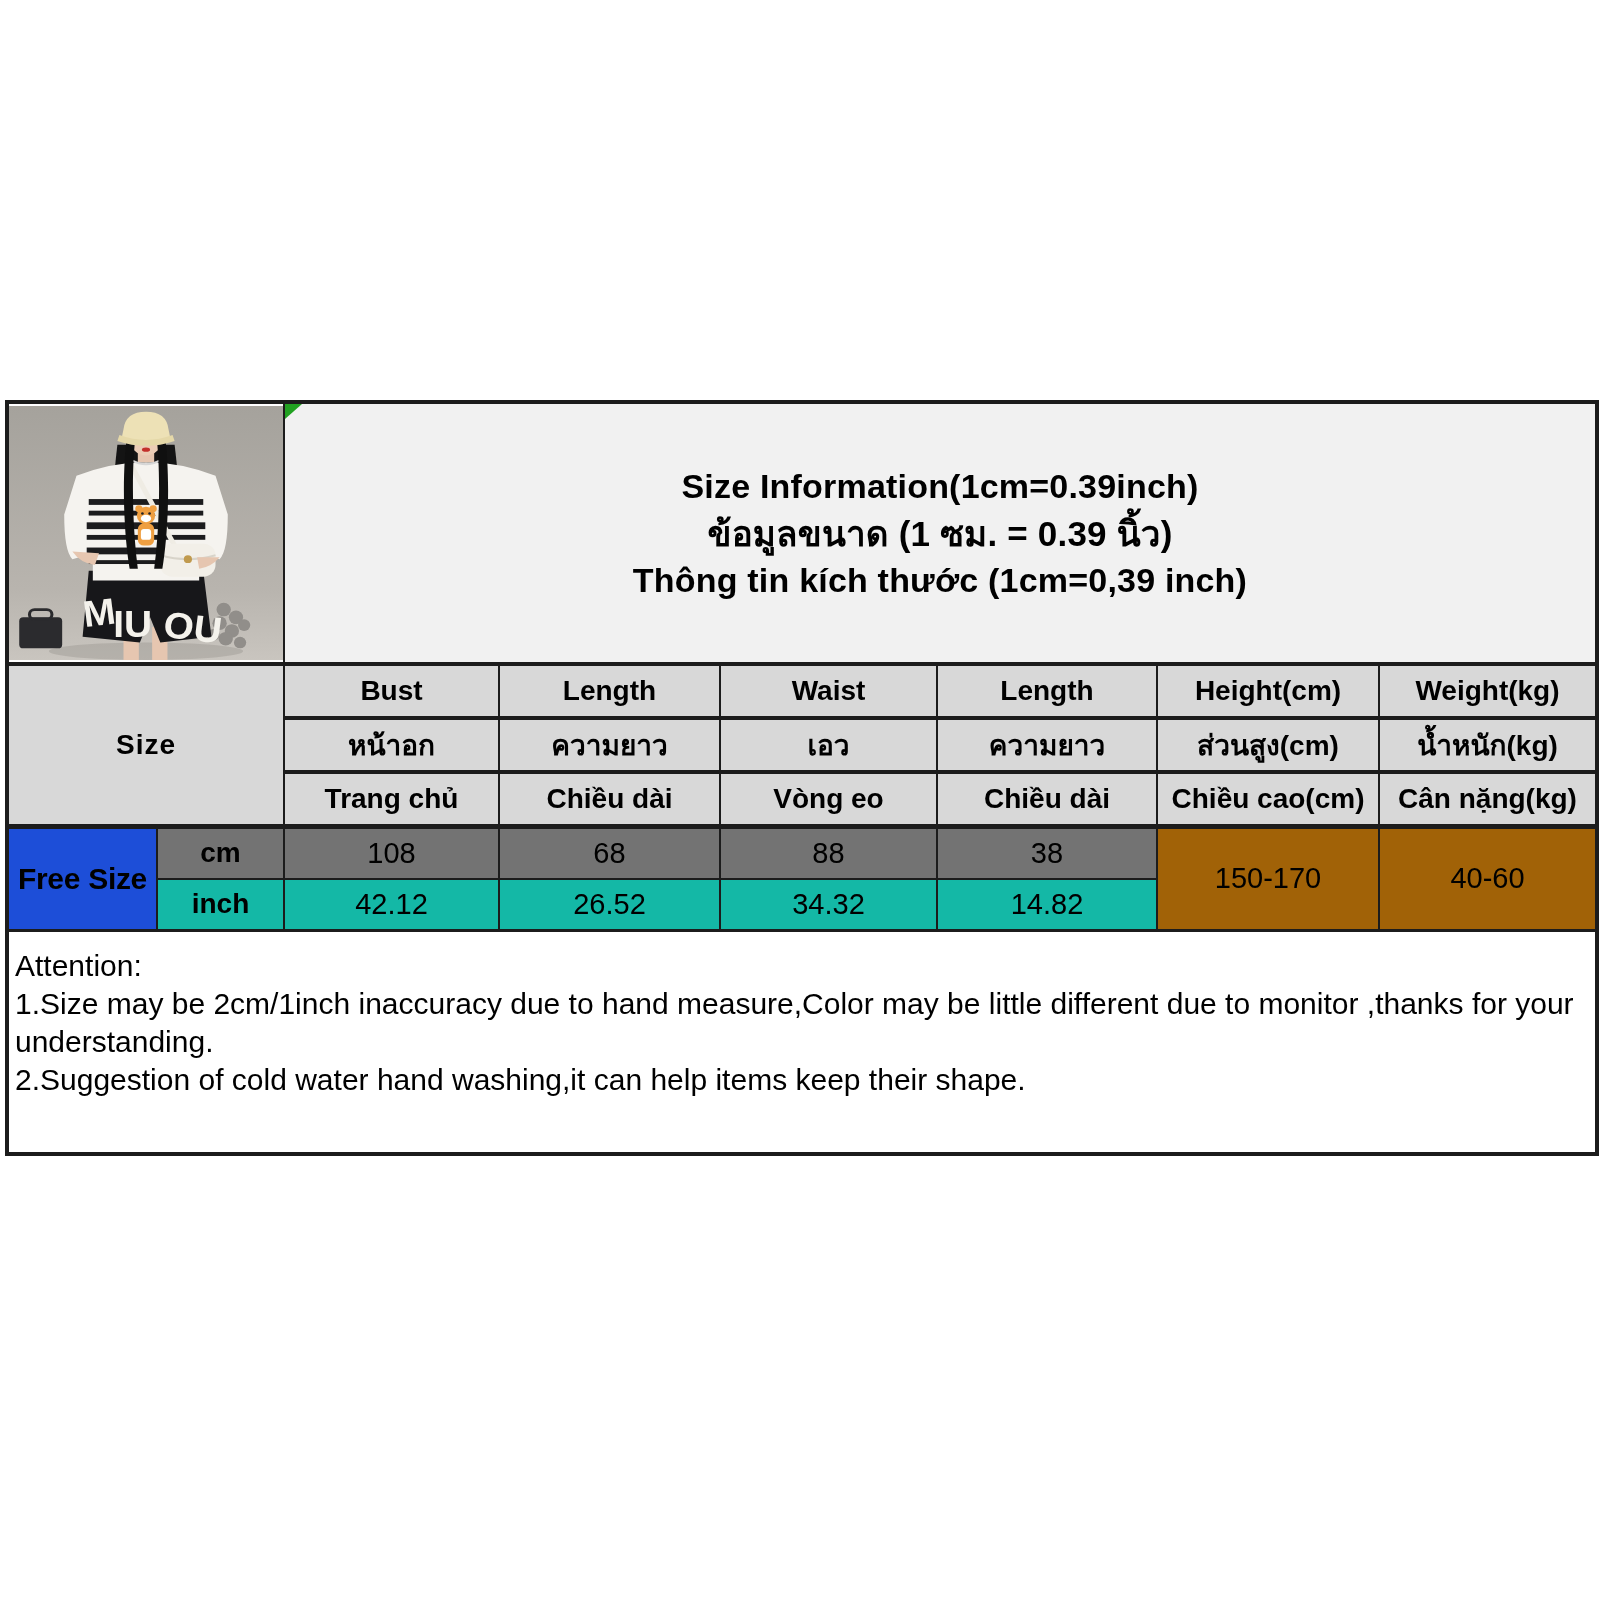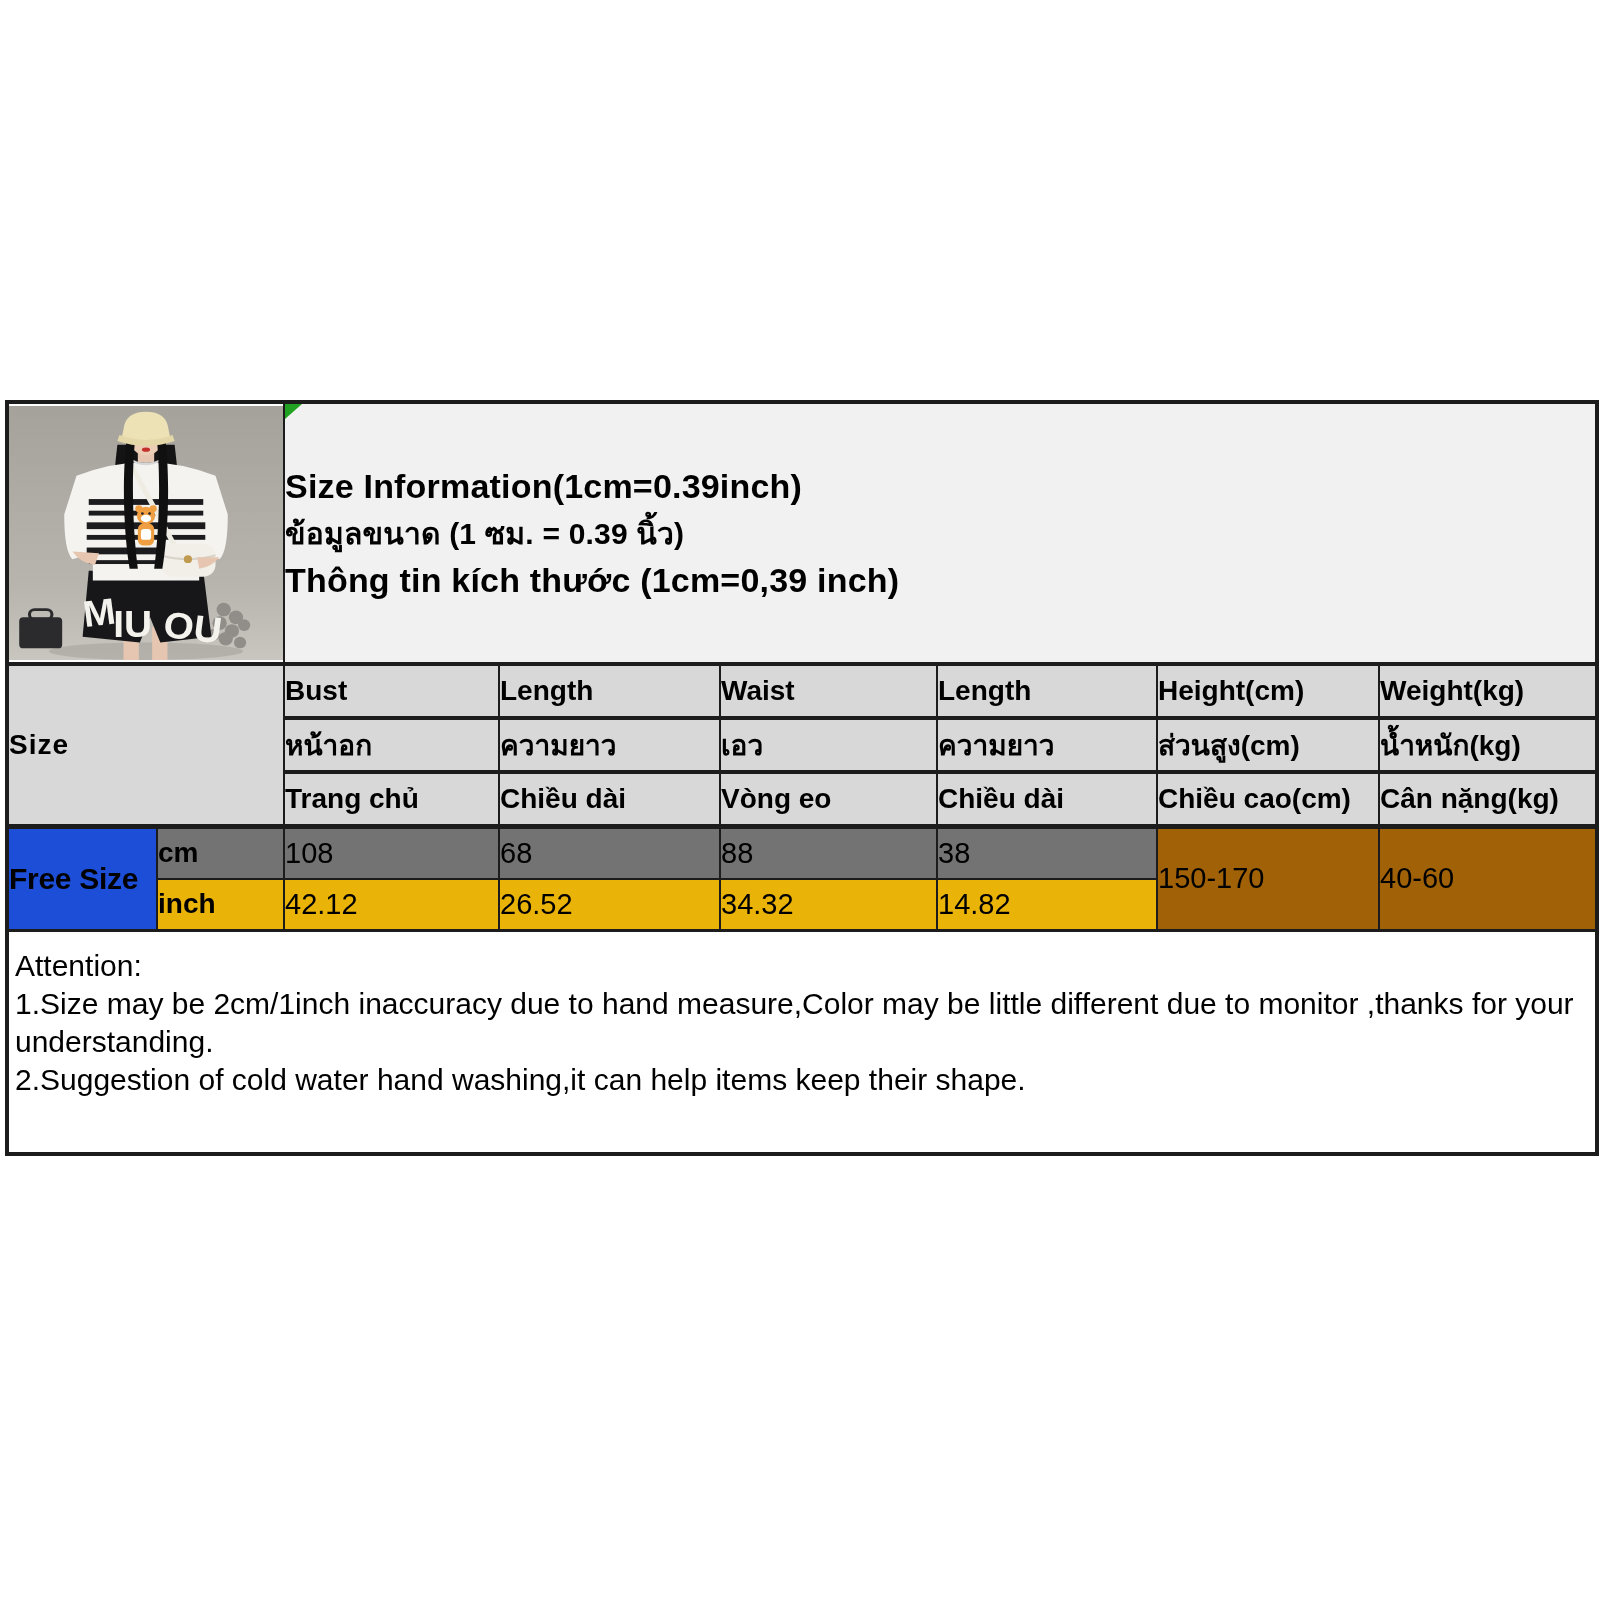--- a/index.html
+++ b/index.html
@@ -7,48 +7,48 @@
     width:1600px;height:1600px;background:#ffffff;position:relative;
     font-family:"Liberation Sans","DejaVu Sans",sans-serif;color:#000;
   }
   .sheet{
     position:absolute;left:5px;top:400px;
     border-collapse:collapse;table-layout:fixed;
     border:4px solid #1c1c1c;
   }
   .sheet td{
     border:2px solid #1c1c1c;
-    text-align:left;vertical-align:middle;
+    text-align:center;vertical-align:middle;
     overflow:hidden;padding:0;
   }
   
   .r-top{height:262px;}
   .photo-cell{background:#ffffff;padding:4px;}
   .photo-cell svg{display:block;width:100%;height:254px;}
   .title-cell{background:#f1f1f1;position:relative;font-weight:bold;}
   .title-cell .t{line-height:47px;font-size:34px;letter-spacing:0.2px;}
-  .title-cell .t-th{font-size:30px;}
+  .title-cell .t-th{font-size:35px;}
   .corner-flag{
     position:absolute;left:0;top:0;width:17px;height:15px;
     background:#21a121;clip-path:polygon(0 0,100% 0,0 100%);
   }
   
   .hdr{height:54px;}
   .hdr td{
     background:#d8d8d8;font-weight:bold;font-size:28px;
     border-top-width:4px;border-bottom-width:4px;
   }
   .size-corner{
     background:#d8d8d8;font-weight:bold;font-size:50px;letter-spacing:1px;
   }
   
   .row-cm{height:53px;}
   .row-cm td{background:#737373;font-size:29px;border-top-width:5px;}
   .row-inch{height:51px;}
-  .row-inch td{background:#eab308;font-size:29px;border-bottom-width:3px;}
+  .row-inch td{background:#14b8a6;font-size:29px;border-bottom-width:3px;}
   td.unit{font-weight:bold;font-size:28px;}
   td.free-size{
     background:#1d4ed8;font-weight:bold;font-size:30px;letter-spacing:-0.3px;
   }
   td.merged{background:#a16207;font-size:29px;}
   
   .r-att{height:224px;}
   td.attention{
     background:#ffffff;text-align:left;vertical-align:top;
     font-size:30px;line-height:38px;padding:15px 8px 0 6px;

